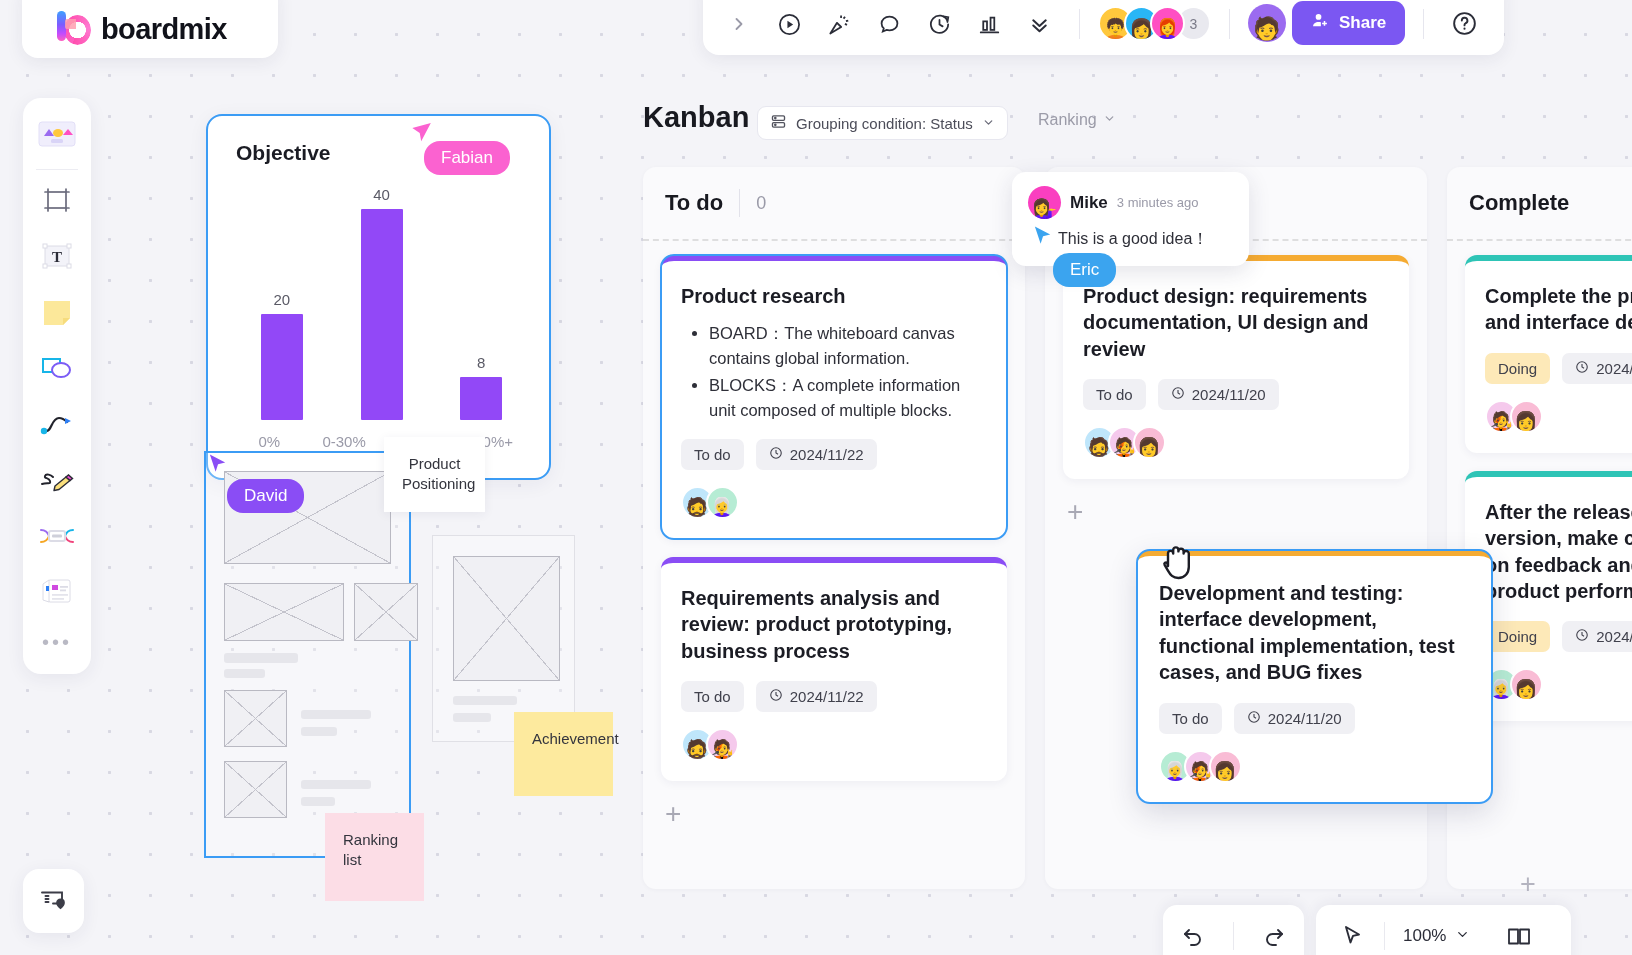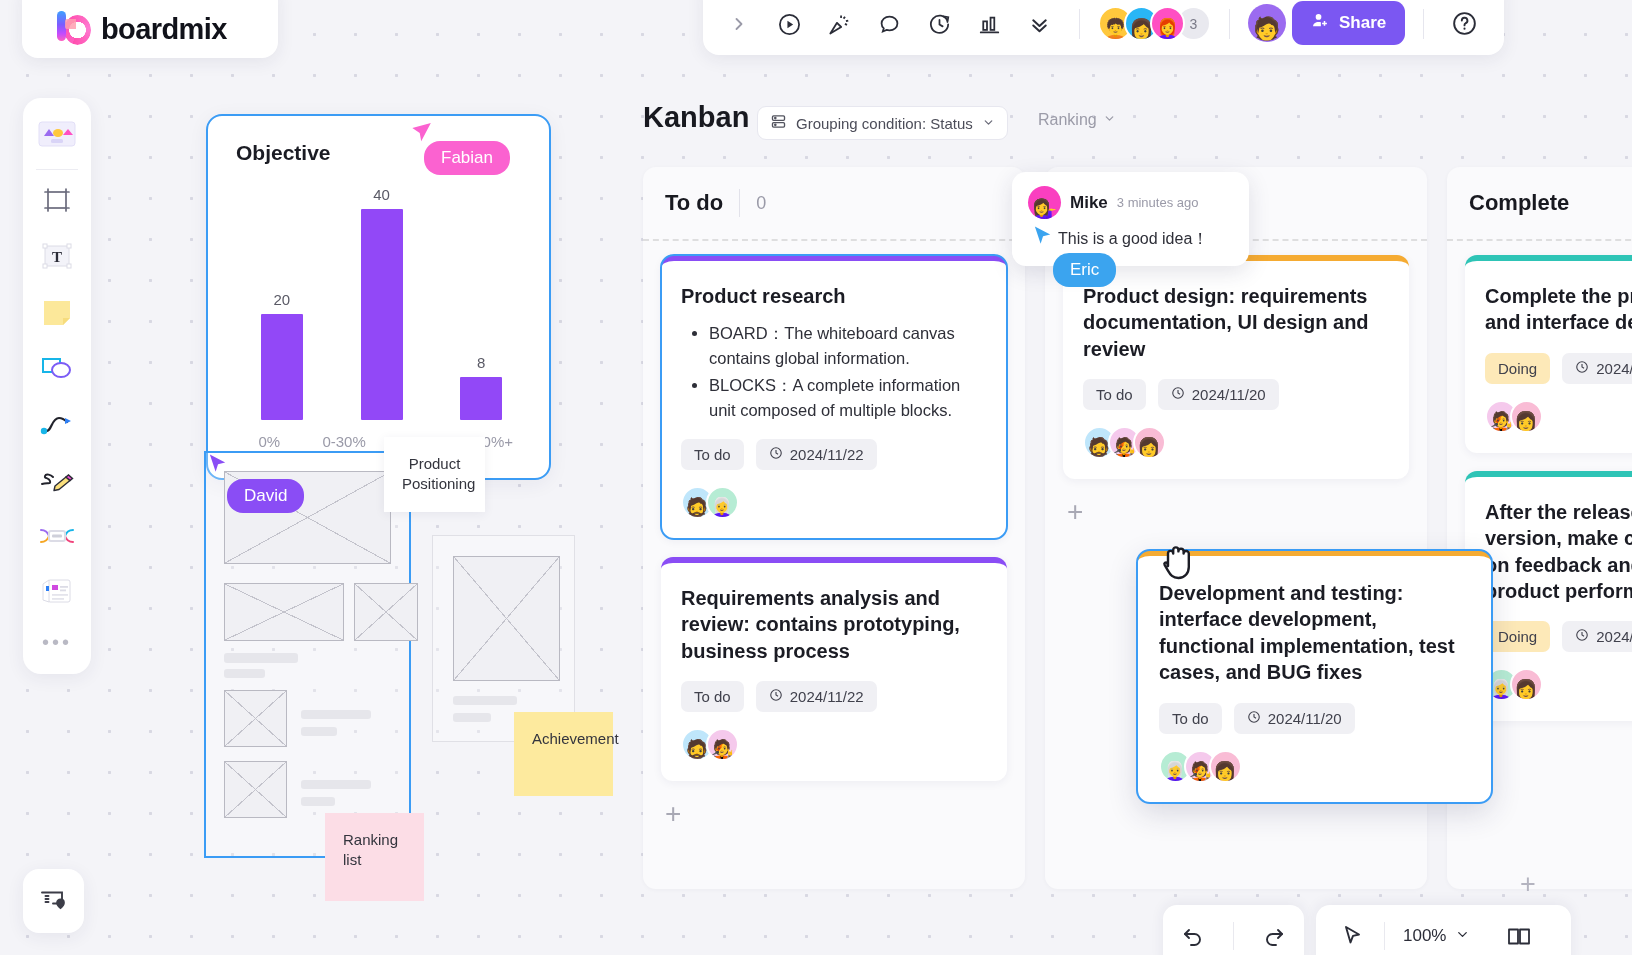--- a/index.html
+++ b/index.html
@@ -559,21 +559,21 @@
                 </svg></span>
               <span>2024/11/22</span>
             </div>
           </div>
           <div class="card-avs">
             <div class="cav" style="background:#bfe6fb">🧔</div>
             <div class="cav" style="background:#b6ecd4">👩‍🦳</div>
           </div>
         </div>
         <div class="card" style="border-top-color: rgb(138, 77, 245);">
-          <div class="card-title">Requirements analysis and review: contains prototyping, business process</div>
+          <div class="card-title">Requirements analysis and review: product prototyping, business process</div>
           <div class="chips">
             <div class="chip">To do</div>
             <div class="chip">
               <span><svg width="14" height="14" viewBox="0 0 24 24" fill="none" stroke="#40414c" stroke-width="1.9">
                   <circle cx="12" cy="12" r="9"></circle>
                   <polyline points="12 7 12 12 15.5 14"></polyline>
                 </svg></span>
               <span>2024/11/22</span>
             </div>
           </div>

